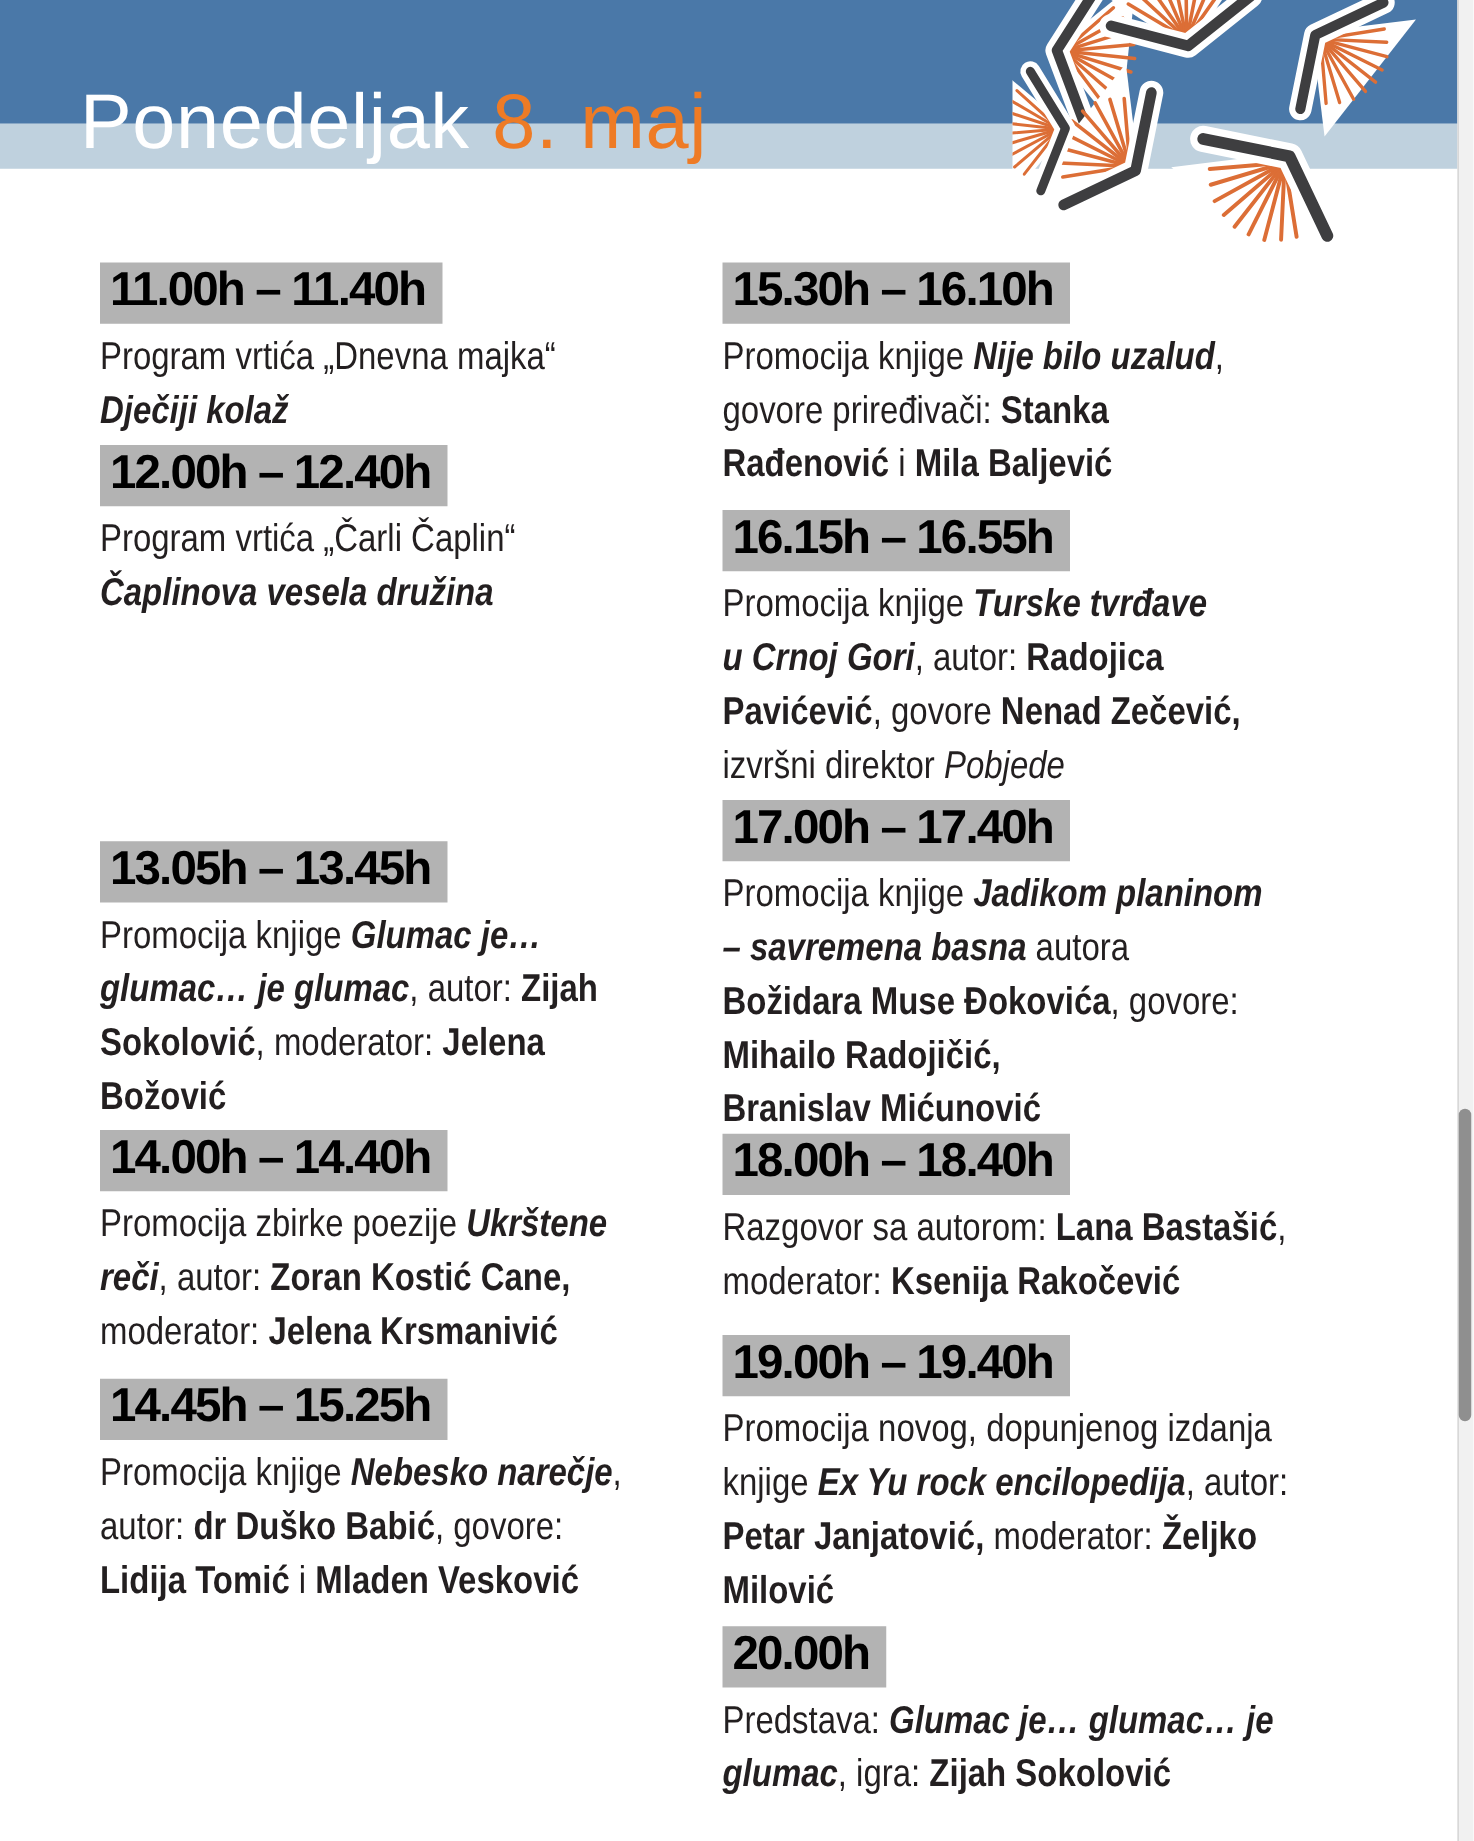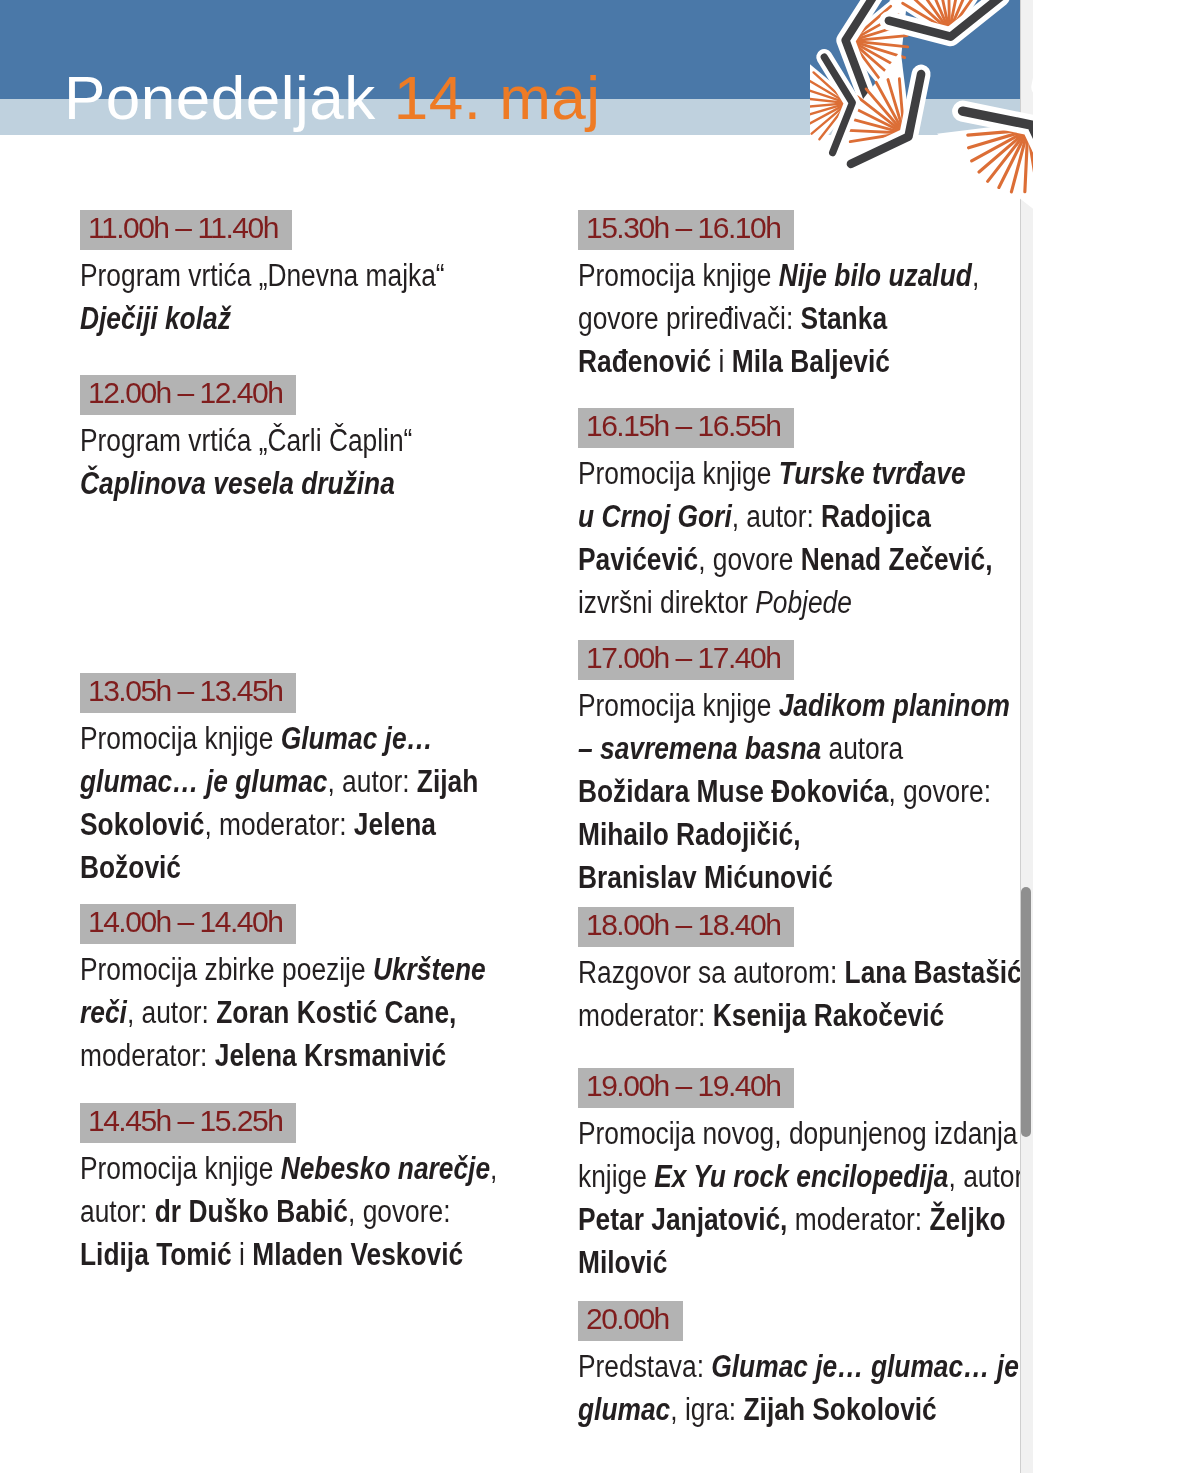--- a/index.html
+++ b/index.html
@@ -1,18 +1,18 @@
 <!DOCTYPE html>
 <html lang="sr"><head>
 <meta charset="utf-8">
 <style>
   html,body{margin:0;padding:0;background:#ffffff;}
   .page{
     position:relative;
-    width:1033px;height:1473px;
+    width:1179px;height:1473px;
     background:#ffffff;
     overflow:hidden;
     font-family:"Liberation Sans", sans-serif;
     color:#231f20;
   }
   
   .band-blue{
     position:absolute;left:0;top:0;width:1166px;height:99px;
     background:#4a78a8;
   }
@@ -33,22 +33,22 @@
   .col{position:absolute;top:0;left:0;width:100%;height:100%;}
   .col-left{left:80px;}
   .col-right{left:578px;}
   .entry{position:absolute;left:0;}
   .time-box{
     display:inline-block;
     background:#b3b3b3;
     padding:1px 14px 5px 8px;
   }
   .time-text{
-    font-size:30px;font-weight:400;letter-spacing:-1.5px;
-    color:#7f1d1d;white-space:nowrap;
+    font-size:38px;font-weight:700;letter-spacing:-1.5px;
+    color:#000000;white-space:nowrap;
   }
   .desc{
     margin-top:4px;
     font-size:31px;line-height:43px;
     white-space:nowrap;
     transform:scaleX(0.85);
     transform-origin:0 0;
   }
   .seg-normal{font-weight:400;font-style:normal;}
   .seg-bold{font-weight:700;font-style:normal;}
@@ -67,21 +67,21 @@
 </head>
 <body>
 
 <div class="page">
 
   <div class="band-blue"></div>
   <div class="band-light"></div>
 
   <h1 class="title">
     <span>Ponedeljak</span>
-    <span class="date">14. maj</span>
+    <span class="date">8. maj</span>
   </h1>
 
   <svg class="books" viewBox="0 0 360 230" aria-hidden="true">
     <defs>
       <g id="book">
         <polygon points="-66,-44 0,22 66,-44" fill="#ffffff"></polygon>
         <g stroke="#dc6e36" stroke-width="3" stroke-linecap="round">
           <line x1="0" y1="12" x2="-42" y2="-27"></line>
           <line x1="0" y1="12" x2="-34" y2="-36"></line>
           <line x1="0" y1="12" x2="-24" y2="-44"></line>
@@ -100,21 +100,21 @@
     <use href="#book" transform="translate(137,20) rotate(-12) scale(0.95)"></use>
     <use href="#book" transform="translate(255,38) rotate(128) scale(0.9)"></use>
     <use href="#book" transform="translate(85,126) rotate(-52) scale(0.95)"></use>
     <use href="#book" transform="translate(28,104) rotate(-95) scale(0.8)"></use>
     <use href="#book" transform="translate(210,140) rotate(-142) scale(1.05)"></use>
   </svg>
 
   <main>
     <section class="col col-left">
         <article class="entry" style="top: 210px;"><div class="time-box"><span class="time-text">11.00h – 11.40h</span></div><div class="desc"><span class="seg seg-normal">Program vrtića „Dnevna majka“</span><br><span class="seg seg-bold-italic">Dječiji kolaž</span></div></article>
-        <article class="entry" style="top: 375px;"><div class="time-box"><span class="time-text">12.00h – 12.40h</span></div><div class="desc"><span class="seg seg-normal">Program vrtića „Čarli Čaplin“</span><br><span class="seg seg-bold-italic">Čaplinova vesela družina</span></div></article>
+        <article class="entry" style="top: 356px;"><div class="time-box"><span class="time-text">12.00h – 12.40h</span></div><div class="desc"><span class="seg seg-normal">Program vrtića „Čarli Čaplin“</span><br><span class="seg seg-bold-italic">Čaplinova vesela družina</span></div></article>
         <article class="entry" style="top: 673px;"><div class="time-box"><span class="time-text">13.05h – 13.45h</span></div><div class="desc"><span class="seg seg-normal">Promocija knjige </span><span class="seg seg-bold-italic">Glumac je…</span><br><span class="seg seg-bold-italic">glumac… je glumac</span><span class="seg seg-normal">, autor: </span><span class="seg seg-bold">Zijah</span><br><span class="seg seg-bold">Sokolović</span><span class="seg seg-normal">, moderator: </span><span class="seg seg-bold">Jelena</span><br><span class="seg seg-bold">Božović</span></div></article>
         <article class="entry" style="top: 904px;"><div class="time-box"><span class="time-text">14.00h – 14.40h</span></div><div class="desc"><span class="seg seg-normal">Promocija zbirke poezije </span><span class="seg seg-bold-italic">Ukrštene</span><br><span class="seg seg-bold-italic">reči</span><span class="seg seg-normal">, autor: </span><span class="seg seg-bold">Zoran Kostić Cane,</span><br><span class="seg seg-normal">moderator: </span><span class="seg seg-bold">Jelena Krsmanivić</span></div></article>
         <article class="entry" style="top: 1103px;"><div class="time-box"><span class="time-text">14.45h – 15.25h</span></div><div class="desc"><span class="seg seg-normal">Promocija knjige </span><span class="seg seg-bold-italic">Nebesko narečje</span><span class="seg seg-normal">,</span><br><span class="seg seg-normal">autor: </span><span class="seg seg-bold">dr Duško Babić</span><span class="seg seg-normal">, govore:</span><br><span class="seg seg-bold">Lidija Tomić</span><span class="seg seg-normal"> i </span><span class="seg seg-bold">Mladen Vesković</span></div></article>
       </section>
     <section class="col col-right">
         <article class="entry" style="top: 210px;"><div class="time-box"><span class="time-text">15.30h – 16.10h</span></div><div class="desc"><span class="seg seg-normal">Promocija knjige </span><span class="seg seg-bold-italic">Nije bilo uzalud</span><span class="seg seg-normal">,</span><br><span class="seg seg-normal">govore priređivači: </span><span class="seg seg-bold">Stanka</span><br><span class="seg seg-bold">Rađenović</span><span class="seg seg-normal"> i </span><span class="seg seg-bold">Mila Baljević</span></div></article>
         <article class="entry" style="top: 408px;"><div class="time-box"><span class="time-text">16.15h – 16.55h</span></div><div class="desc"><span class="seg seg-normal">Promocija knjige </span><span class="seg seg-bold-italic">Turske tvrđave</span><br><span class="seg seg-bold-italic">u Crnoj Gori</span><span class="seg seg-normal">, autor: </span><span class="seg seg-bold">Radojica</span><br><span class="seg seg-bold">Pavićević</span><span class="seg seg-normal">, govore </span><span class="seg seg-bold">Nenad Zečević,</span><br><span class="seg seg-normal">izvršni direktor </span><span class="seg seg-italic">Pobjede</span></div></article>
         <article class="entry" style="top: 640px;"><div class="time-box"><span class="time-text">17.00h – 17.40h</span></div><div class="desc"><span class="seg seg-normal">Promocija knjige </span><span class="seg seg-bold-italic">Jadikom planinom</span><br><span class="seg seg-bold-italic">– savremena basna</span><span class="seg seg-normal"> autora</span><br><span class="seg seg-bold">Božidara Muse Đokovića</span><span class="seg seg-normal">, govore:</span><br><span class="seg seg-bold">Mihailo Radojičić,</span><br><span class="seg seg-bold">Branislav Mićunović</span></div></article>
         <article class="entry" style="top: 907px;"><div class="time-box"><span class="time-text">18.00h – 18.40h</span></div><div class="desc"><span class="seg seg-normal">Razgovor sa autorom: </span><span class="seg seg-bold">Lana Bastašić</span><span class="seg seg-normal">,</span><br><span class="seg seg-normal">moderator: </span><span class="seg seg-bold">Ksenija Rakočević</span></div></article>
         <article class="entry" style="top: 1068px;"><div class="time-box"><span class="time-text">19.00h – 19.40h</span></div><div class="desc"><span class="seg seg-normal">Promocija novog, dopunjenog izdanja</span><br><span class="seg seg-normal">knjige </span><span class="seg seg-bold-italic">Ex Yu rock encilopedija</span><span class="seg seg-normal">, autor:</span><br><span class="seg seg-bold">Petar Janjatović,</span><span class="seg seg-normal"> moderator: </span><span class="seg seg-bold">Željko</span><br><span class="seg seg-bold">Milović</span></div></article>

